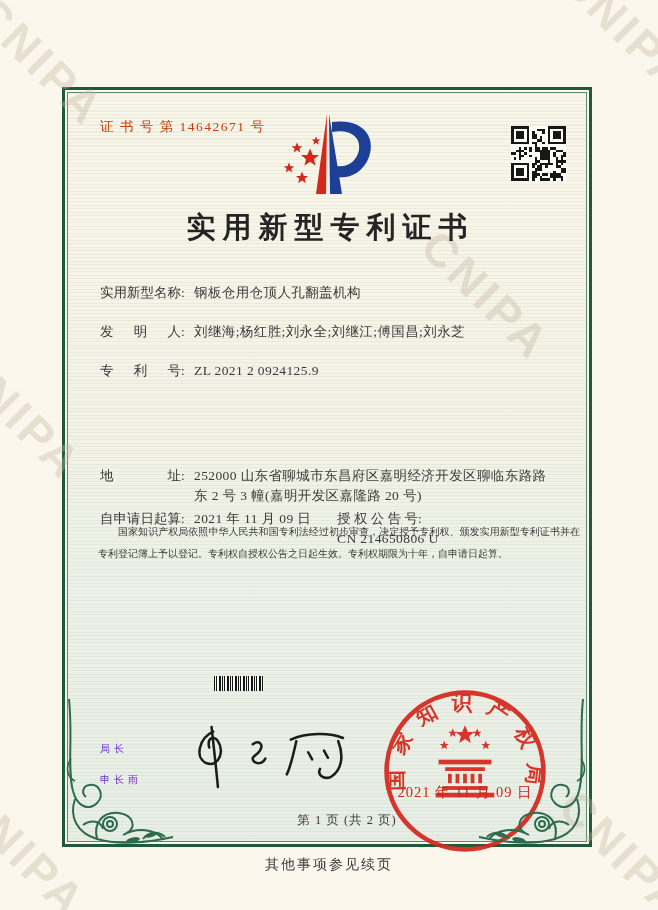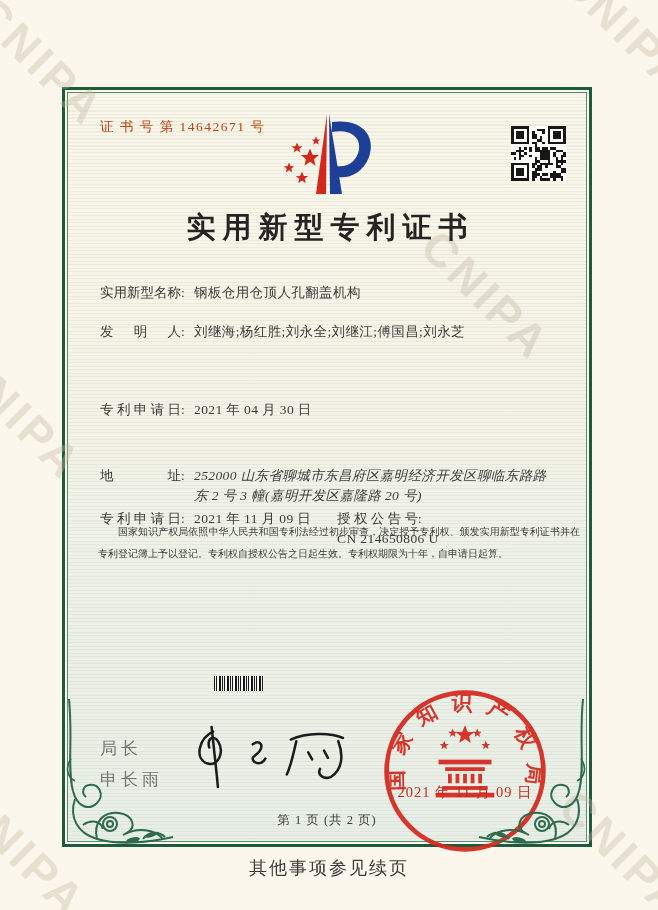--- a/index.html
+++ b/index.html
@@ -31,40 +31,40 @@
   .cert-no{position:absolute;left:100px;top:118px;font-size:13.5px;letter-spacing:1.5px;color:#c2410c;z-index:2;}
   .logo{position:absolute;left:266px;top:110px;width:126px;height:92px;z-index:2;}
   .qr{position:absolute;left:511px;top:126px;width:55px;height:55px;background:#fdfdfa;z-index:2;}
   .title{position:absolute;left:62px;width:530px;top:208px;text-align:center;
       font-size:29px;font-weight:bold;letter-spacing:7px;text-indent:7px;color:#242424;z-index:2;}
   
   .row{position:absolute;left:100px;width:475px;font-size:13.5px;line-height:20px;z-index:2;}
   .flabel{display:inline-block;width:81px;text-align:justify;text-align-last:justify;vertical-align:top;}
   .colon{display:inline-block;width:13px;vertical-align:top;}
   .fvalue{display:inline-block;width:375px;vertical-align:top;letter-spacing:0.4px;}
-  .fvalue.addr{width:358px;font-style:italic;}
+  .fvalue.addr{width:358px;}
   .grant2{position:absolute;left:237px;top:0;}
   .grant2 .fvalue{width:150px;}
   
   .paras{position:absolute;left:98px;top:521px;width:482px;font-size:10px;
       line-height:21.5px;text-align:justify;z-index:2;}
   .paras p{margin:0;text-indent:2em;}
   
   .barcode{position:absolute;left:214px;top:676px;width:50px;height:15px;z-index:2;
       background:repeating-linear-gradient(90deg,#151515 0px,#151515 1.5px,#f6f6f1 1.5px,#f6f6f1 2.5px,#151515 2.5px,#151515 3px,#f6f6f1 3px,#f6f6f1 5px,#151515 5px,#151515 7px,#f6f6f1 7px,#f6f6f1 8px);}
-  .officer{position:absolute;left:100px;top:733px;font-size:17px;letter-spacing:4px;
-      line-height:31px;color:#737373;z-index:3;}
+  .officer{position:absolute;left:100px;top:733px;font-size:10px;letter-spacing:4px;
+      line-height:31px;color:#6d28d9;z-index:3;}
   .sig{position:absolute;left:172px;top:706px;width:190px;height:102px;z-index:3;}
   .stamp{position:absolute;left:380px;top:686px;width:170px;height:170px;z-index:3;opacity:0.93;}
   .seal-date{position:absolute;left:381px;top:783px;width:168px;text-align:center;
       font-size:14.5px;letter-spacing:1px;color:#c62a1c;z-index:4;}
   .pagination{position:absolute;left:62px;width:530px;top:812px;text-align:center;
-      font-size:12.5px;letter-spacing:1px;z-index:2;color:#3c3c3c;}
+      font-size:12.5px;letter-spacing:1px;z-index:2;color:#3c3c3c;padding-left:20px;}
   .note{position:absolute;left:0;width:658px;top:856px;text-align:center;
-      font-size:18px;letter-spacing:2px;color:#3a3a3a;z-index:2;}
+      font-size:14px;letter-spacing:2px;color:#3a3a3a;z-index:2;}
   .flourish{position:absolute;width:115px;height:146px;z-index:3;}
   #fl-left{left:63px;top:699px;}
   #fl-right{left:474px;top:699px;transform:scaleX(-1);}
 </style>
 </head>
 <body>
 
 <svg width="0" height="0" style="position:absolute" aria-hidden="true">
   <defs>
     <path id="star5" d="M0,-9 L2.6,-2.8 L8.6,-2.8 L3.8,1.1 L5.3,7.3 L0,3.6 L-5.3,7.3 L-3.8,1.1 L-8.6,-2.8 L-2.6,-2.8 Z"></path>
@@ -254,28 +254,28 @@
     </svg>
 
   <div class="title">实用新型专利证书</div>
 
   <div class="row" style="top:322px">
     <span class="flabel">发明人</span><span class="colon">:</span><span class="fvalue">刘继海;杨红胜;刘永全;刘继江;傅国昌;刘永芝</span>
   </div>
   <div class="row" style="top:283px">
     <span class="flabel">实用新型名称</span><span class="colon">:</span><span class="fvalue">钢板仓用仓顶人孔翻盖机构</span>
   </div>
-  <div class="row" style="top:400px">
-    <span class="flabel">专利申请日</span><span class="colon">:</span><span class="fvalue">2021 年 04 月 30 日</span>
+  <div class="row" style="top:361px">
+    <span class="flabel">专利号</span><span class="colon">:</span><span class="fvalue">ZL 2021 2 0924125.9</span>
   </div>
   <div class="row" style="top:466px">
     <span class="flabel">地址</span><span class="colon">:</span><span class="fvalue addr">252000 山东省聊城市东昌府区嘉明经济开发区聊临东路路东 2 号 3 幢(嘉明开发区嘉隆路 20 号)</span>
   </div>
   <div class="row" style="top:509px">
-    <span class="flabel">专利申请日</span><span class="colon">:</span><span class="fvalue" style="width:150px">2021 年 11 月 09 日</span>
+    <span class="flabel">自申请日起算</span><span class="colon">:</span><span class="fvalue" style="width:150px">2021 年 11 月 09 日</span>
     <span class="grant2">
       <span class="flabel">授权公告号</span><span class="colon">:</span><span class="fvalue">CN 214650806 U</span>
     </span>
   </div>
 
   <div class="paras">
     <p>国家知识产权局依照中华人民共和国专利法经过初步审查，决定授予专利权、颁发实用新型专利证书并在专利登记簿上予以登记。专利权自授权公告之日起生效。专利权期限为十年，自申请日起算。</p>
   </div>
 
   <div class="barcode"></div>

